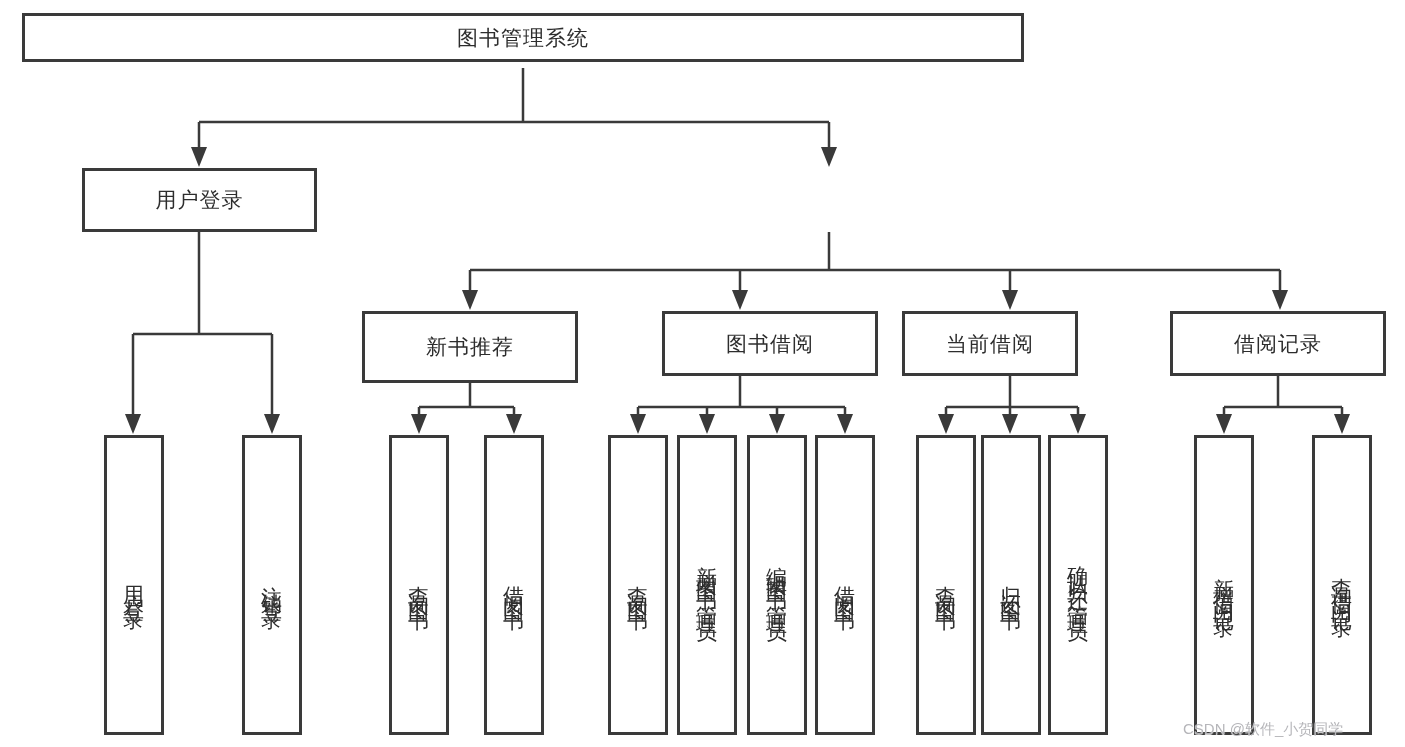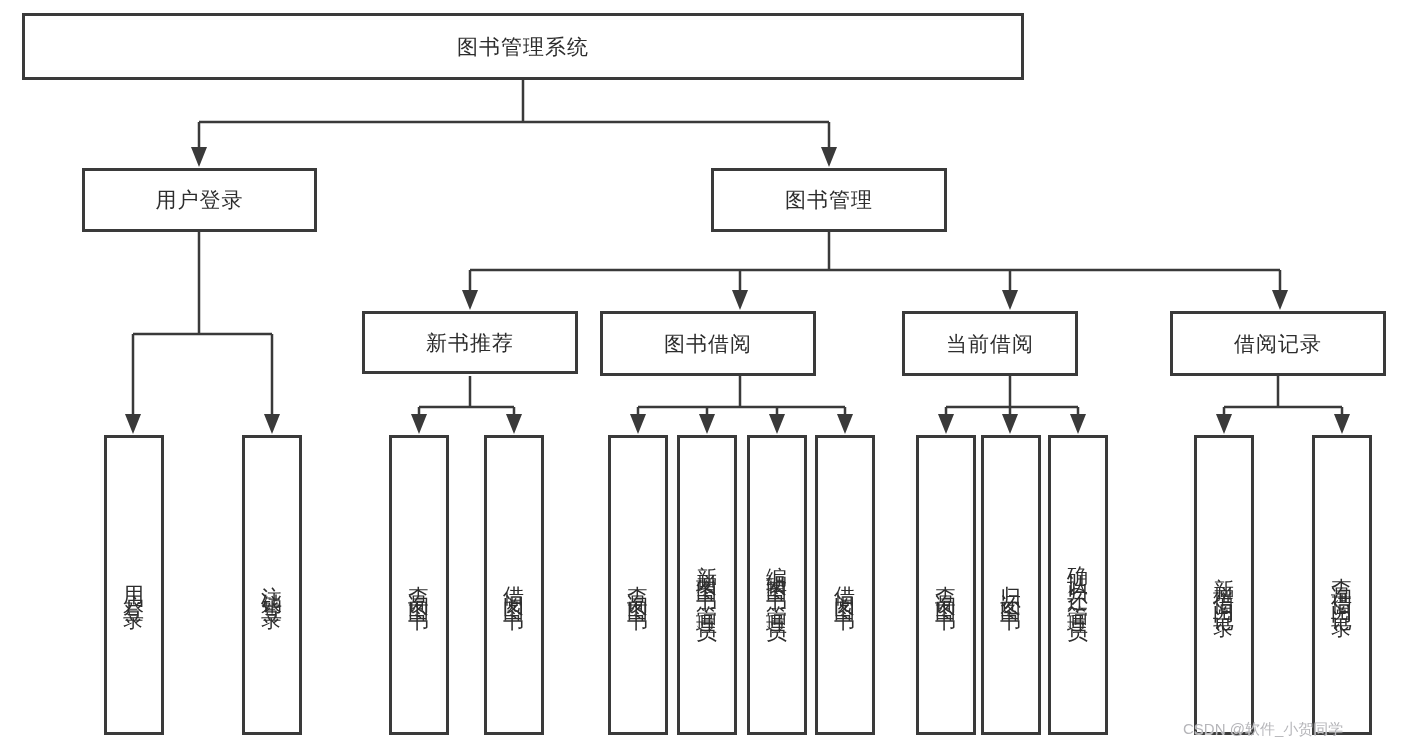--- a/index.html
+++ b/index.html
@@ -68,35 +68,32 @@
       <polygon points="1002,414 1018,414 1010,434"></polygon>
       <polygon points="1070,414 1086,414 1078,434"></polygon>
     </g>
     <g>
       <path d="M1278,376 V407 M1224,407 H1342 M1224,407 V418 M1342,407 V418"></path>
       <polygon points="1216,414 1232,414 1224,434"></polygon>
       <polygon points="1334,414 1350,414 1342,434"></polygon>
     </g>
   </svg>
 
-  <div class="node hnode" style="left:22px;top:13px;width:1002px;height:67px;">
+  <div class="node hnode" style="left:22px;top:13px;width:1002px;height:49px;">
     <span>图书管理系统</span>
   </div>
 
   <div class="node hnode" style="left:82px;top:168px;width:235px;height:64px;">
     <span>用户登录</span>
   </div>
-  <div class="node hnode" style="left:711px;top:168px;width:236px;height:64px;">
-    <span>图书管理</span>
-  </div>
 
-  <div class="node hnode" style="left:362px;top:311px;width:216px;height:63px;">
+  <div class="node hnode" style="left:362px;top:311px;width:216px;height:72px;">
     <span>新书推荐</span>
   </div>
-  <div class="node hnode" style="left:600px;top:311px;width:216px;height:65px;">
+  <div class="node hnode" style="left:662px;top:311px;width:216px;height:65px;">
     <span>图书借阅</span>
   </div>
   <div class="node hnode" style="left:902px;top:311px;width:176px;height:65px;">
     <span>当前借阅</span>
   </div>
   <div class="node hnode" style="left:1170px;top:311px;width:216px;height:65px;">
     <span>借阅记录</span>
   </div>
 
   <div class="node leaf" style="left:104px;top:435px;width:60px;height:300px;">

